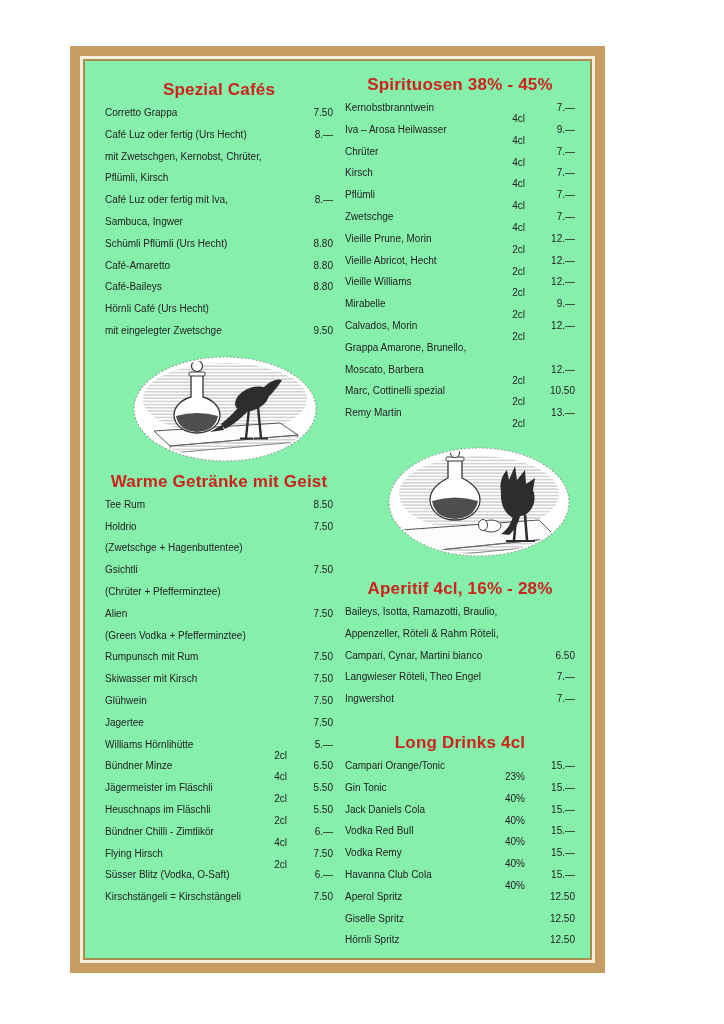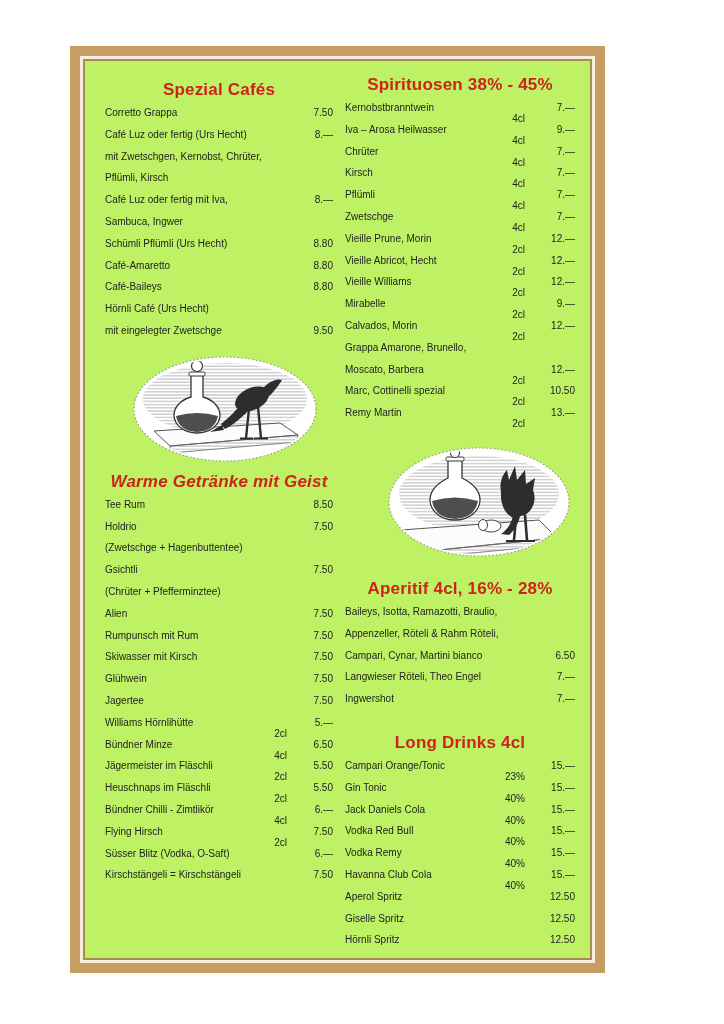--- a/index.html
+++ b/index.html
@@ -3,35 +3,35 @@
 <meta charset="utf-8">
 <style>
   html,body{margin:0;padding:0;}
   body{
     width:724px;height:1024px;position:relative;overflow:hidden;
     background:#ffffff;
     font-family:"Liberation Sans", sans-serif;
   }
   .paper{
     position:absolute;left:70px;top:46px;width:515px;height:907px;
-    background:#bef264;
+    background:#86efac;
     border:10px solid #c79d63;
     box-shadow: inset 0 0 0 3px #f7efdc, inset 0 0 0 5px #a98c52;
   }
   .cols{display:flex;padding-top:6px;}
   .col{position:relative;}
   .col-left{width:228px;margin-left:25px;}
   .col-right{width:230px;margin-left:12px;}
 
   .section-title{
     margin:0;text-align:center;color:#cc231c;font-weight:700;
     font-size:17px;line-height:24px;letter-spacing:.2px;
   }
   .t-cafes{margin-top:16px;}
-  .t-warme{margin-top:7px;font-style:italic;}
+  .t-warme{margin-top:7px;}
   .t-shots{margin-top:22px;}
   .t-spirit{margin-top:11px;}
   .t-aperitif{margin-top:19px;}
   .t-long{margin-top:21px;}
 
   .row{
     position:relative;height:21.8px;line-height:21.8px;
     font-size:10px;color:#222222;white-space:nowrap;
   }
   .row .price{position:absolute;right:0;top:0;width:46px;text-align:right;}
@@ -163,20 +163,24 @@
           <div class="row">
             <span class="name">(Chrüter + Pfefferminztee)</span>
             <span class="price"></span>
           </div>
 
           <div class="row">
             <span class="name">Alien</span>
             <span class="price">7.50</span>
           </div>
 
+          <div class="row">
+            <span class="name">(Green Vodka + Pfefferminztee)</span>
+            <span class="price"></span>
+          </div>
 
           <div class="row">
             <span class="name">Rumpunsch mit Rum</span>
             <span class="price">7.50</span>
           </div>
 
           <div class="row">
             <span class="name">Skiwasser mit Kirsch</span>
             <span class="price">7.50</span>
           </div>

